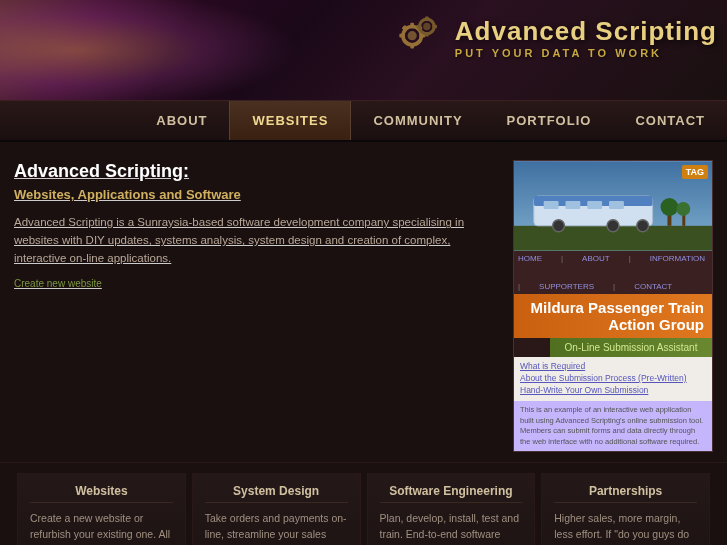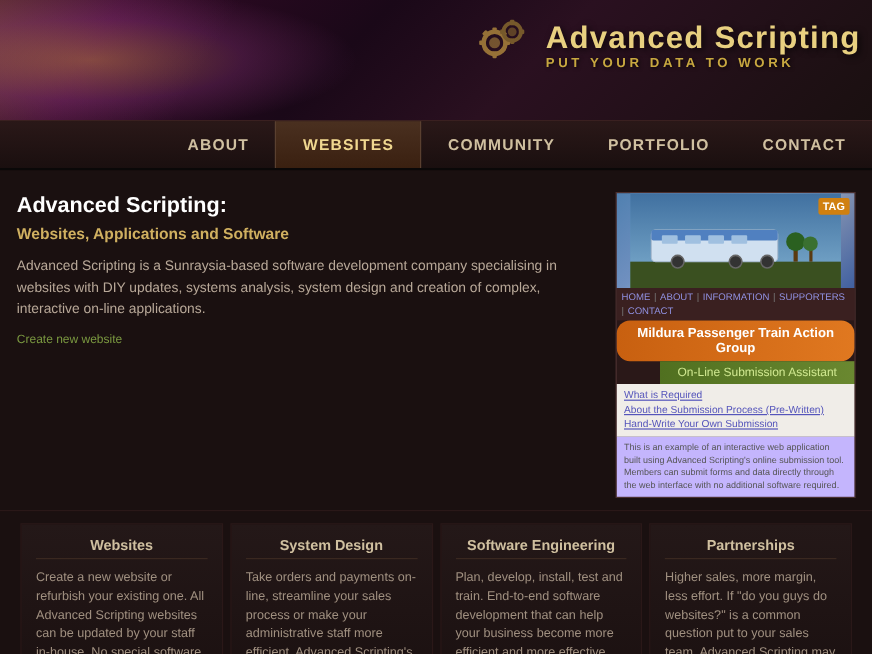--- a/index.html
+++ b/index.html
@@ -106,20 +106,21 @@
     #main {
       display: flex;
       gap: 0;
       padding: 18px 14px 10px 14px;
       background: #1a1010;
       min-height: 220px;
     }
     #main-left {
       flex: 1;
       padding-right: 20px;
+      text-decoration: underline;
     }
     #main-title {
       font-size: 18px;
       color: #ffffff;
       font-weight: bold;
       line-height: 1.3;
       margin-bottom: 4px;
     }
     #main-subtitle {
       font-size: 13px;
@@ -136,21 +137,21 @@
 
     
     #featured-box {
       width: 200px;
       flex-shrink: 0;
       background: #2a1818;
       border: 1px solid #4a3030;
     }
     #featured-image-area {
       width: 100%;
-      height: 79px;
+      height: 90px;
       background: linear-gradient(135deg, #5080b0 0%, #7090c0 30%, #a0c0e0 50%, #8090b0 70%, #4060a0 100%);
       position: relative;
       overflow: hidden;
     }
     #featured-train-svg {
       width: 100%;
       height: 100%;
     }
     #featured-tag-badge {
       position: absolute;
@@ -160,21 +161,21 @@
       color: #fff;
       font-size: 9px;
       font-weight: bold;
       padding: 2px 4px;
       border-radius: 2px;
     }
     #featured-nav-bar {
       background: #3a2020;
       padding: 3px 4px;
       display: flex;
-      gap: 3px;
+      gap: 19px;
       flex-wrap: wrap;
     }
     .featured-nav-link {
       font-size: 8px;
       color: #9090e0;
       cursor: pointer;
     }
     #featured-links {
       padding: 4px 6px;
       background: #f0ede8;
@@ -191,25 +192,24 @@
       background: #c4b5fd;
     }
     #featured-text-area p {
       font-size: 7.5px;
       color: #555;
       line-height: 1.4;
     }
     #featured-orange-bar {
       background: linear-gradient(to right, #c86010, #e07820);
       padding: 5px 8px;
-      font-size: 11px;
+      font-size: 15px;
       color: #fff;
       font-weight: bold;
-      text-align: center;
-      border-radius: 11px;
+      text-align: right;
     }
     #featured-green-bar {
       background: linear-gradient(to right, #507020, #6a8830);
       padding: 4px 8px;
       font-size: 10px;
       color: #d0e890;
       text-align: center;
       margin-left: 36px;
     }
 

